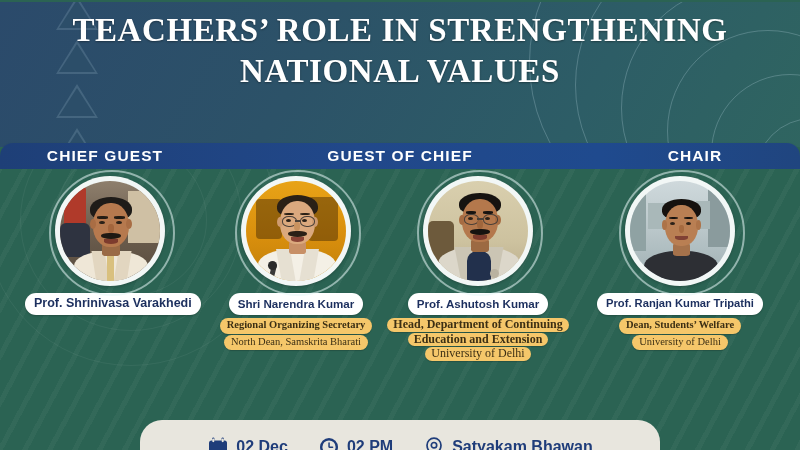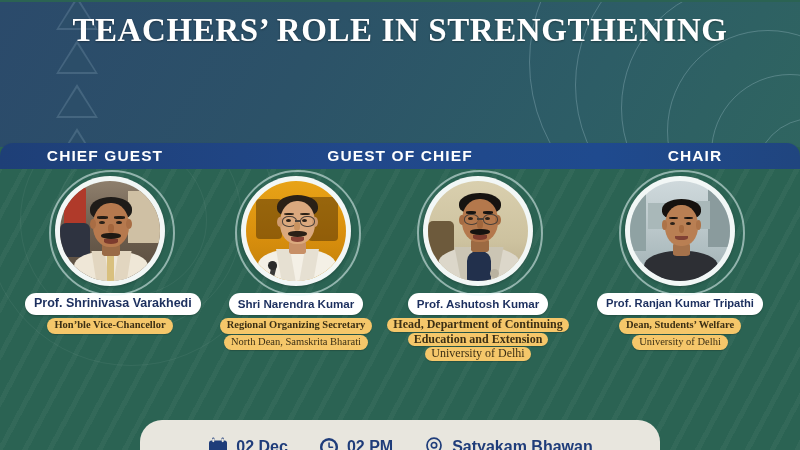--- a/index.html
+++ b/index.html
@@ -198,20 +198,21 @@
           <div class="tri-in"></div>
       </div>
       <div class="tri-wrap" style="top:124px;">
         <div class="tri-out"></div>
           <div class="tri-in"></div>
       </div>
     </div>
 
     <div class="title">
       <div>TEACHERS’ ROLE IN STRENGTHENING</div>
+      <div>NATIONAL VALUES</div>
     </div>
   </div>
 
   <div class="ribbon">
     <div class="role role-1">CHIEF GUEST</div>
     <div class="role role-2">GUEST OF CHIEF</div>
     <div class="role role-3">CHAIR</div>
   </div>
 
   <div class="body-bg">
@@ -246,21 +247,20 @@
           <div class="f-eye" style="left:39px;top:40px;width:6px;height:3.4px;"></div>
           <div class="f-eye" style="left:56px;top:40px;width:6px;height:3.4px;"></div>
           <div class="f-nose" style="left:48px;top:43px;width:6px;height:9px;background:#a3653c;"></div>
           <div class="f-mous" style="left:41px;top:52px;width:20px;height:6px;background:#1f1913;"></div>
           <div class="f-mouth" style="left:44px;top:58px;width:14px;height:5px;background:#7d3b2d;"></div>
         </div>
       </div>
     </div>
     <div class="name-pill">Prof. Shrinivasa Varakhedi</div>
     <div class="desig">
-      <span>Hon’ble Vice-Chancellor</span>
     </div>
   </div>
 
   <div class="person p2">
     <div class="avatar-wrap">
       <div class="ring-outer"></div>
       <div class="ring-white"></div>
       <div class="photo">
         <div class="scene" style="background:linear-gradient(180deg,#e8a317 0%,#d98f0d 55%,#c07f0a 100%);">
           <div style="position:absolute;left:10px;top:18px;width:26px;height:40px;background:rgba(60,35,5,.45);border-radius:4px;"></div>

